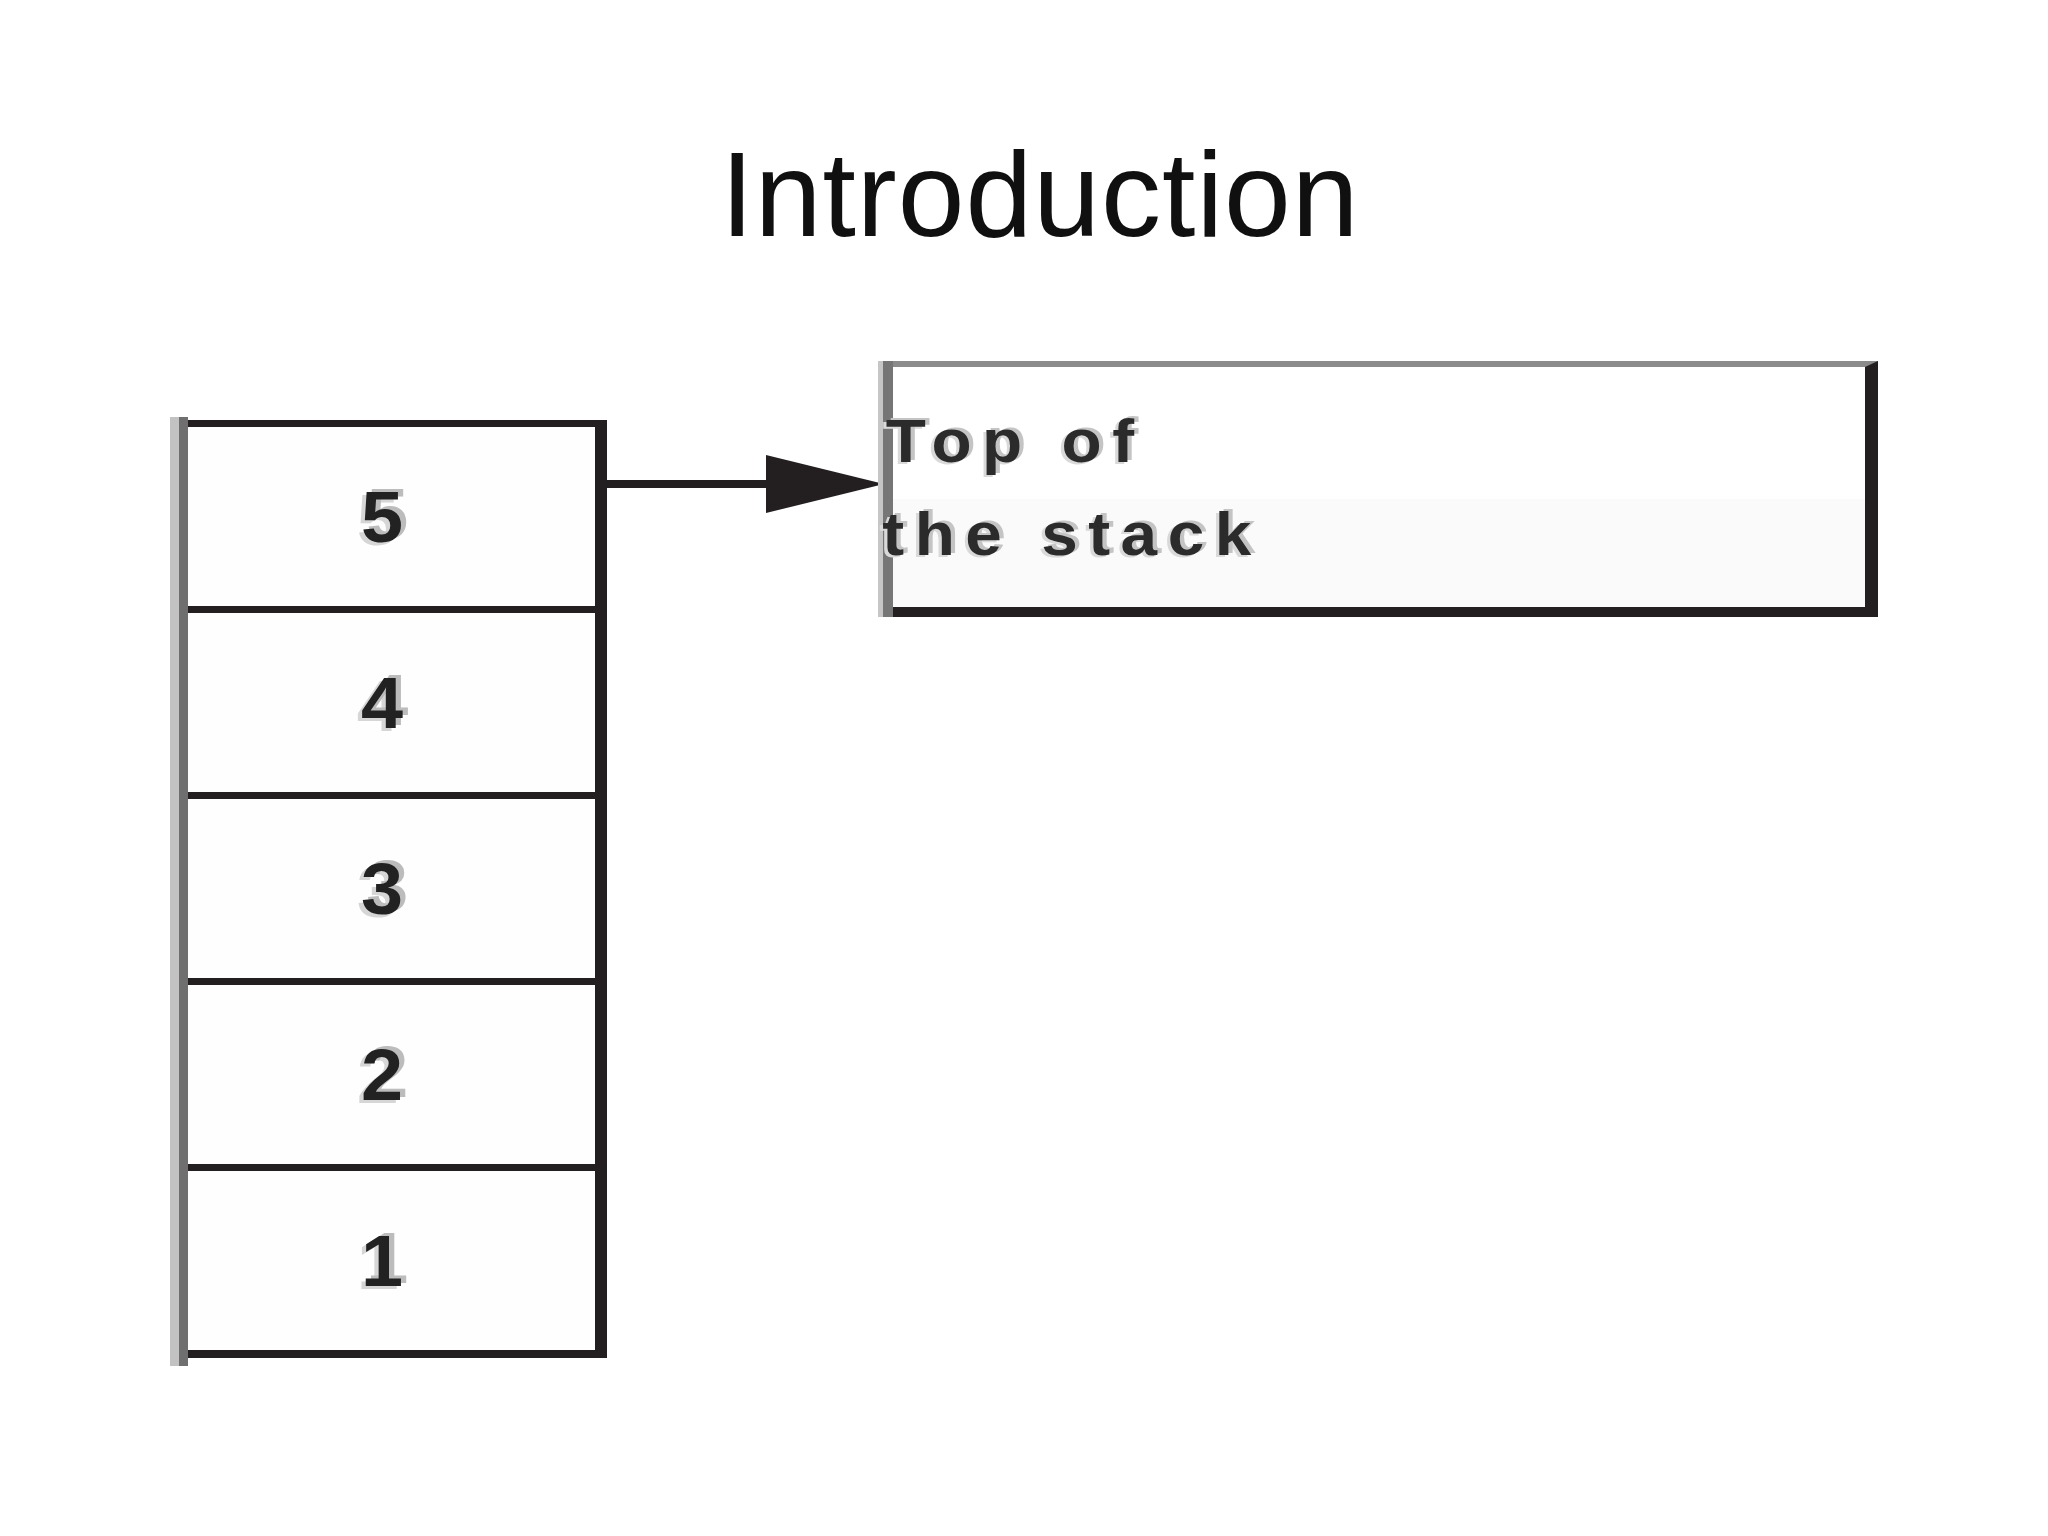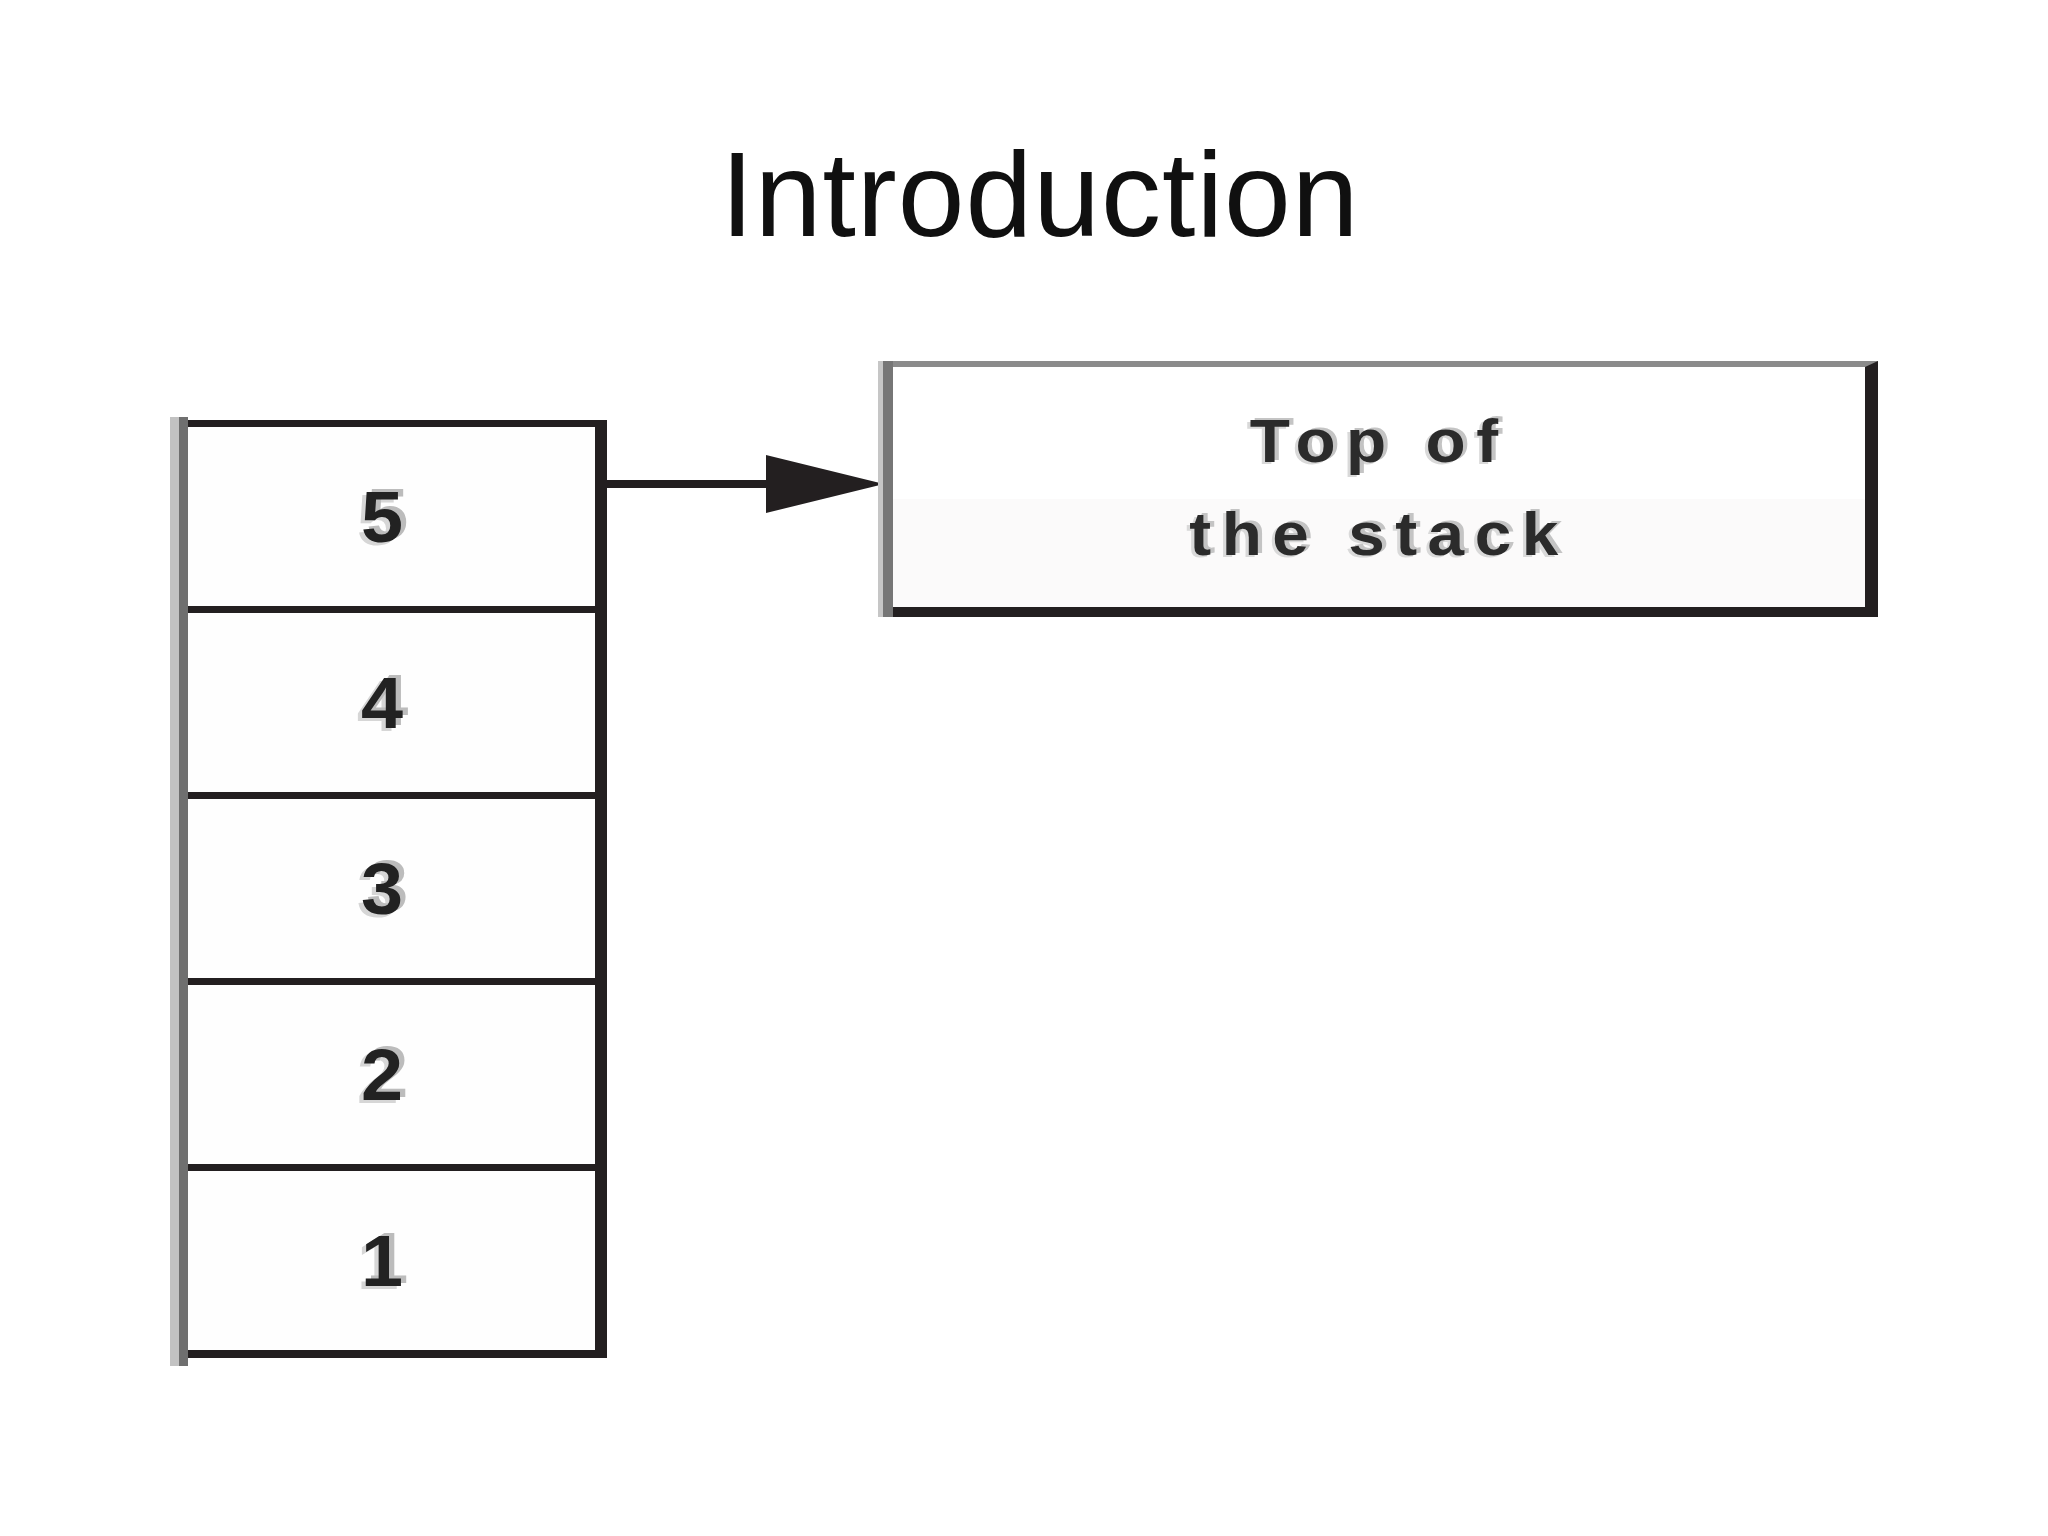--- a/index.html
+++ b/index.html
@@ -119,21 +119,21 @@
     left: 15px;
     top: 0;
     right: 0;
     bottom: 0;
     border-top: 6px solid #8b8b8b;
     border-right: 13px solid #231f20;
     border-bottom: 10px solid #231f20;
     background: linear-gradient(to bottom, #ffffff 0 55%, #fbfafa 55% 100%);
     display: flex;
     flex-direction: column;
-    align-items: center;
+    align-items: flex-start;
     justify-content: center;
   }
   .topbox-line {
     font-size: 62px;
     font-weight: 700;
     letter-spacing: 0.16em;
     line-height: 1.5;
     color: #2b2b2b;
     text-shadow: 4px -2px 0 #c4c4c4, -3px 2px 0 #d9d9d9;
     transform: scaleX(1.06);

